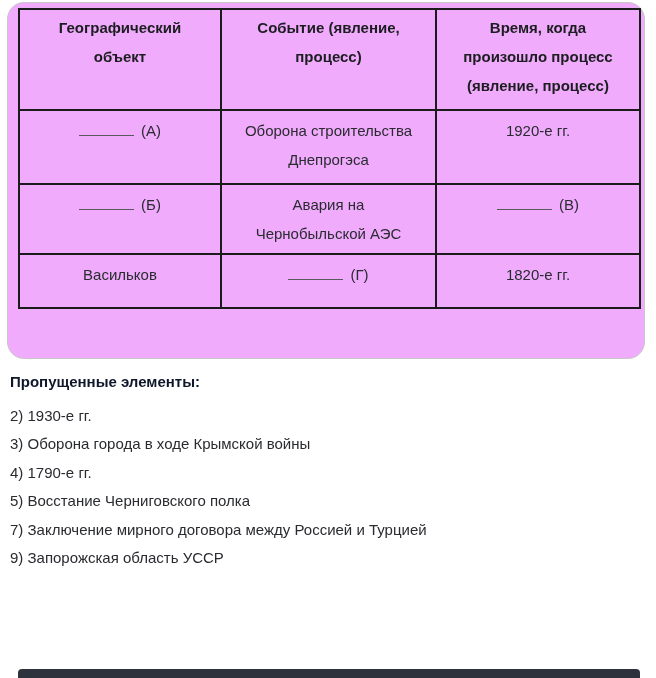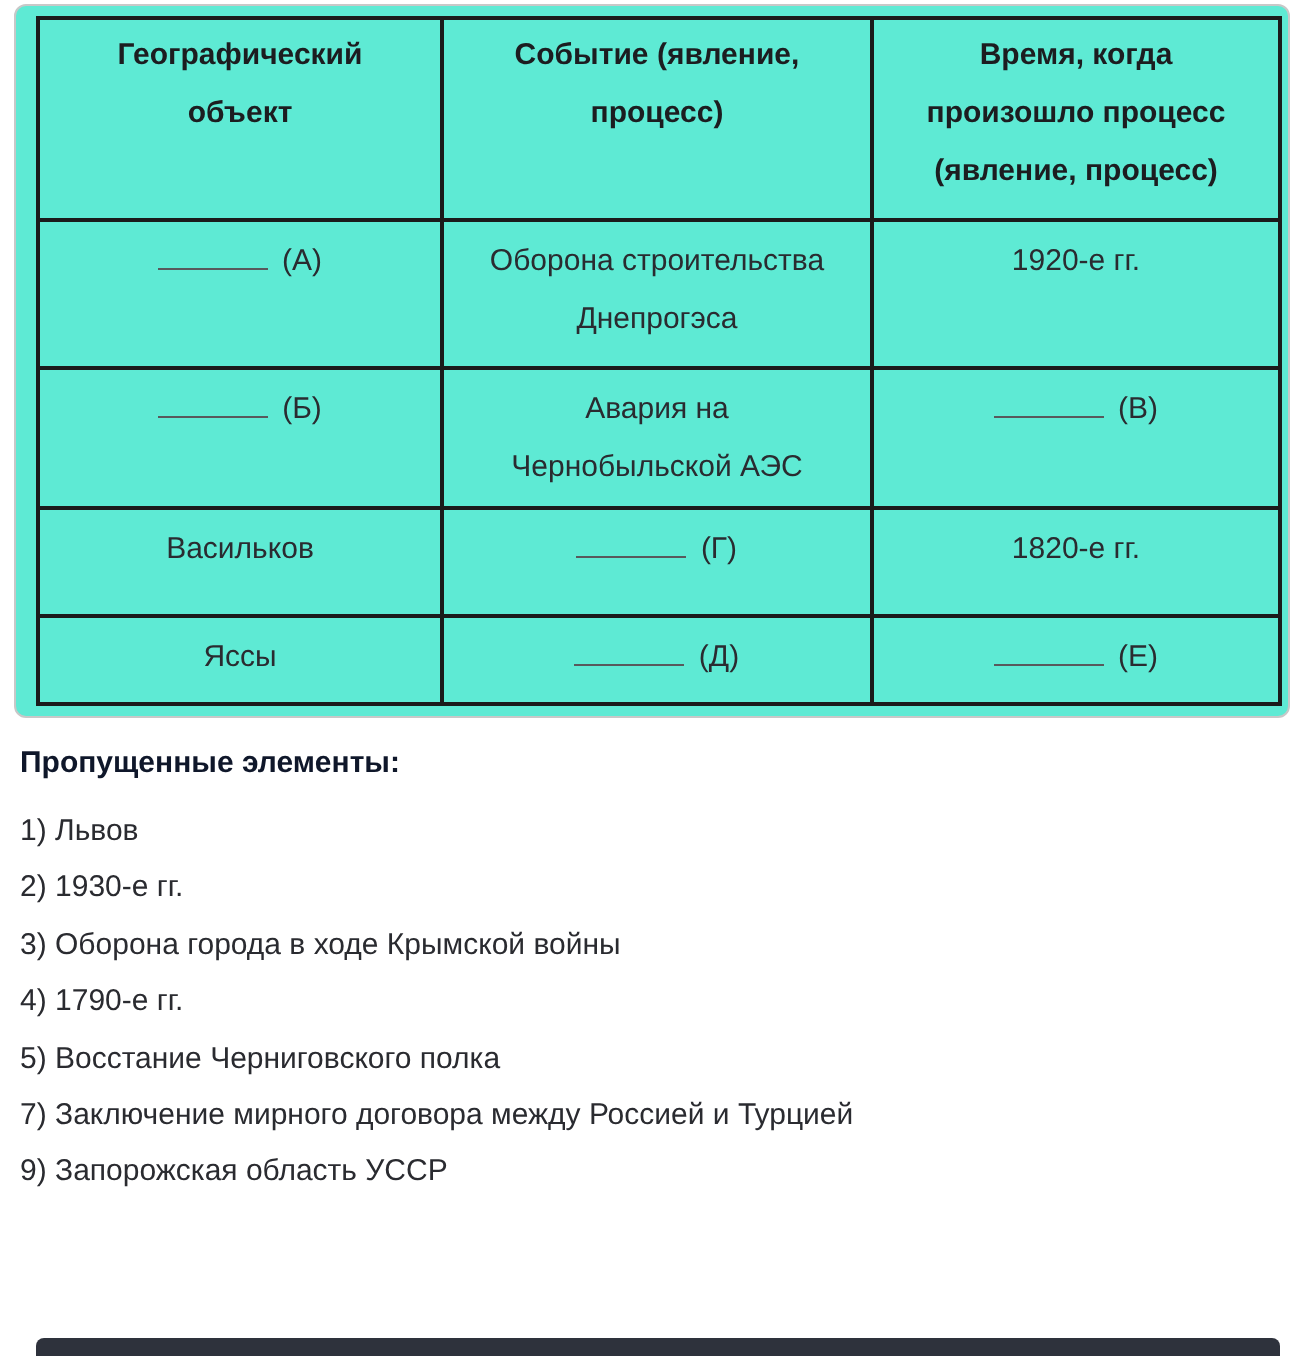--- a/index.html
+++ b/index.html
@@ -4,21 +4,21 @@
 <style>
   html,body{margin:0;padding:0;}
   body{
     width:656px;height:678px;position:relative;overflow:hidden;
     background:#ffffff;color:#222326;
     font-family:"Liberation Sans","DejaVu Sans",sans-serif;
   }
   
   .image-card{
     position:absolute;left:7px;top:2px;width:636px;height:355px;
-    border:1px solid #c8c8c8;border-radius:6px;background:#5eead4;
+    border:1px solid #c8c8c8;border-radius:17px;background:#f0abfc;
   }
   table.events{
     position:absolute;left:10px;top:5px;
     border-collapse:collapse;table-layout:fixed;
   }
   col.c0{width:202px}
   col.c1{width:215px}
   col.c2{width:204px}
   th,td{
     border:2px solid #1b1b1b;
@@ -84,33 +84,27 @@
           <td><span class="blank-line"></span><span>(Б)</span></td>
           <td>Авария на
 Чернобыльской АЭС</td>
           <td><span class="blank-line"></span><span>(В)</span></td>
         </tr>
         <tr>
           <td>Васильков</td>
           <td><span class="blank-line"></span><span>(Г)</span></td>
           <td>1820-е гг.</td>
         </tr>
-        <tr>
-          <td>Яссы</td>
-          <td><span class="blank-line"></span><span>(Д)</span></td>
-          <td><span class="blank-line"></span><span>(Е)</span></td>
-        </tr>
       </tbody>
   </table>
 </div>
 
 <div class="missing">
   <div class="missing-heading">Пропущенные элементы:</div>
   <div id="missing-list">
-      <div class="missing-item">1) Львов</div>
       <div class="missing-item">2) 1930-е гг.</div>
       <div class="missing-item">3) Оборона города в ходе Крымской войны</div>
       <div class="missing-item">4) 1790-е гг.</div>
       <div class="missing-item">5) Восстание Черниговского полка</div>
       <div class="missing-item">7) Заключение мирного договора между Россией и Турцией</div>
       <div class="missing-item">9) Запорожская область УССР</div>
     </div>
 </div>
 
 <div class="footer-bar"></div>

